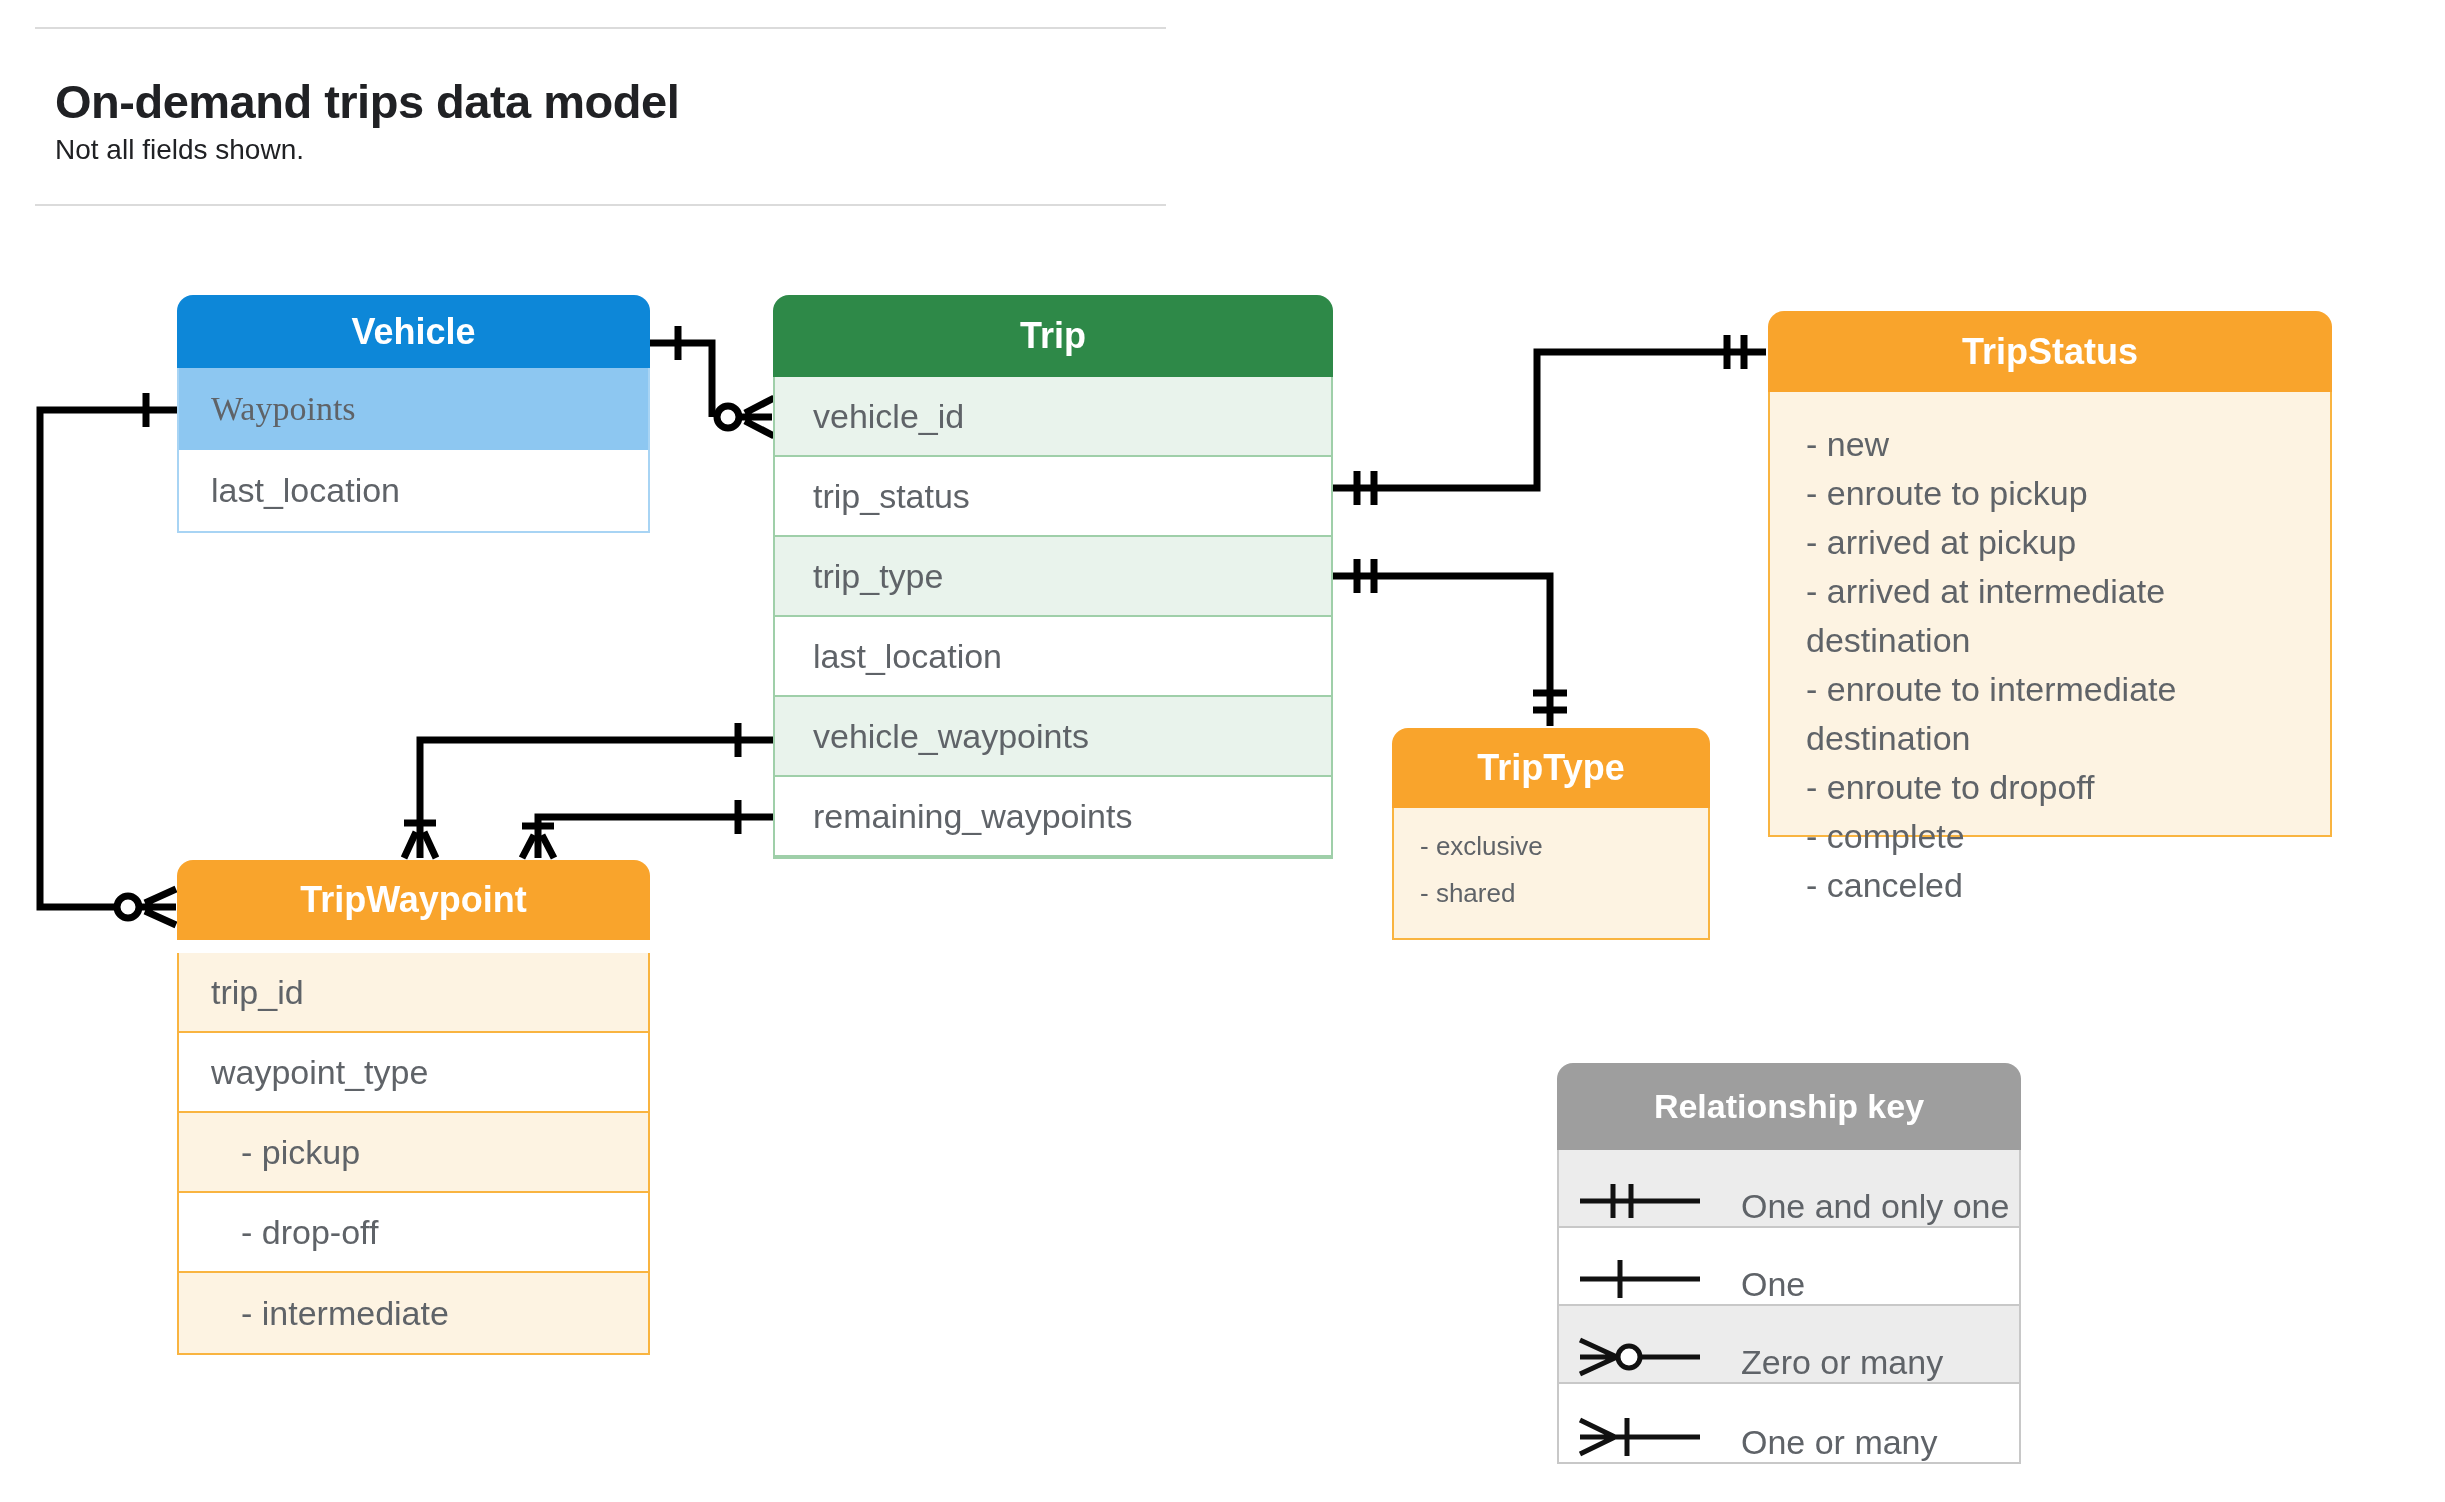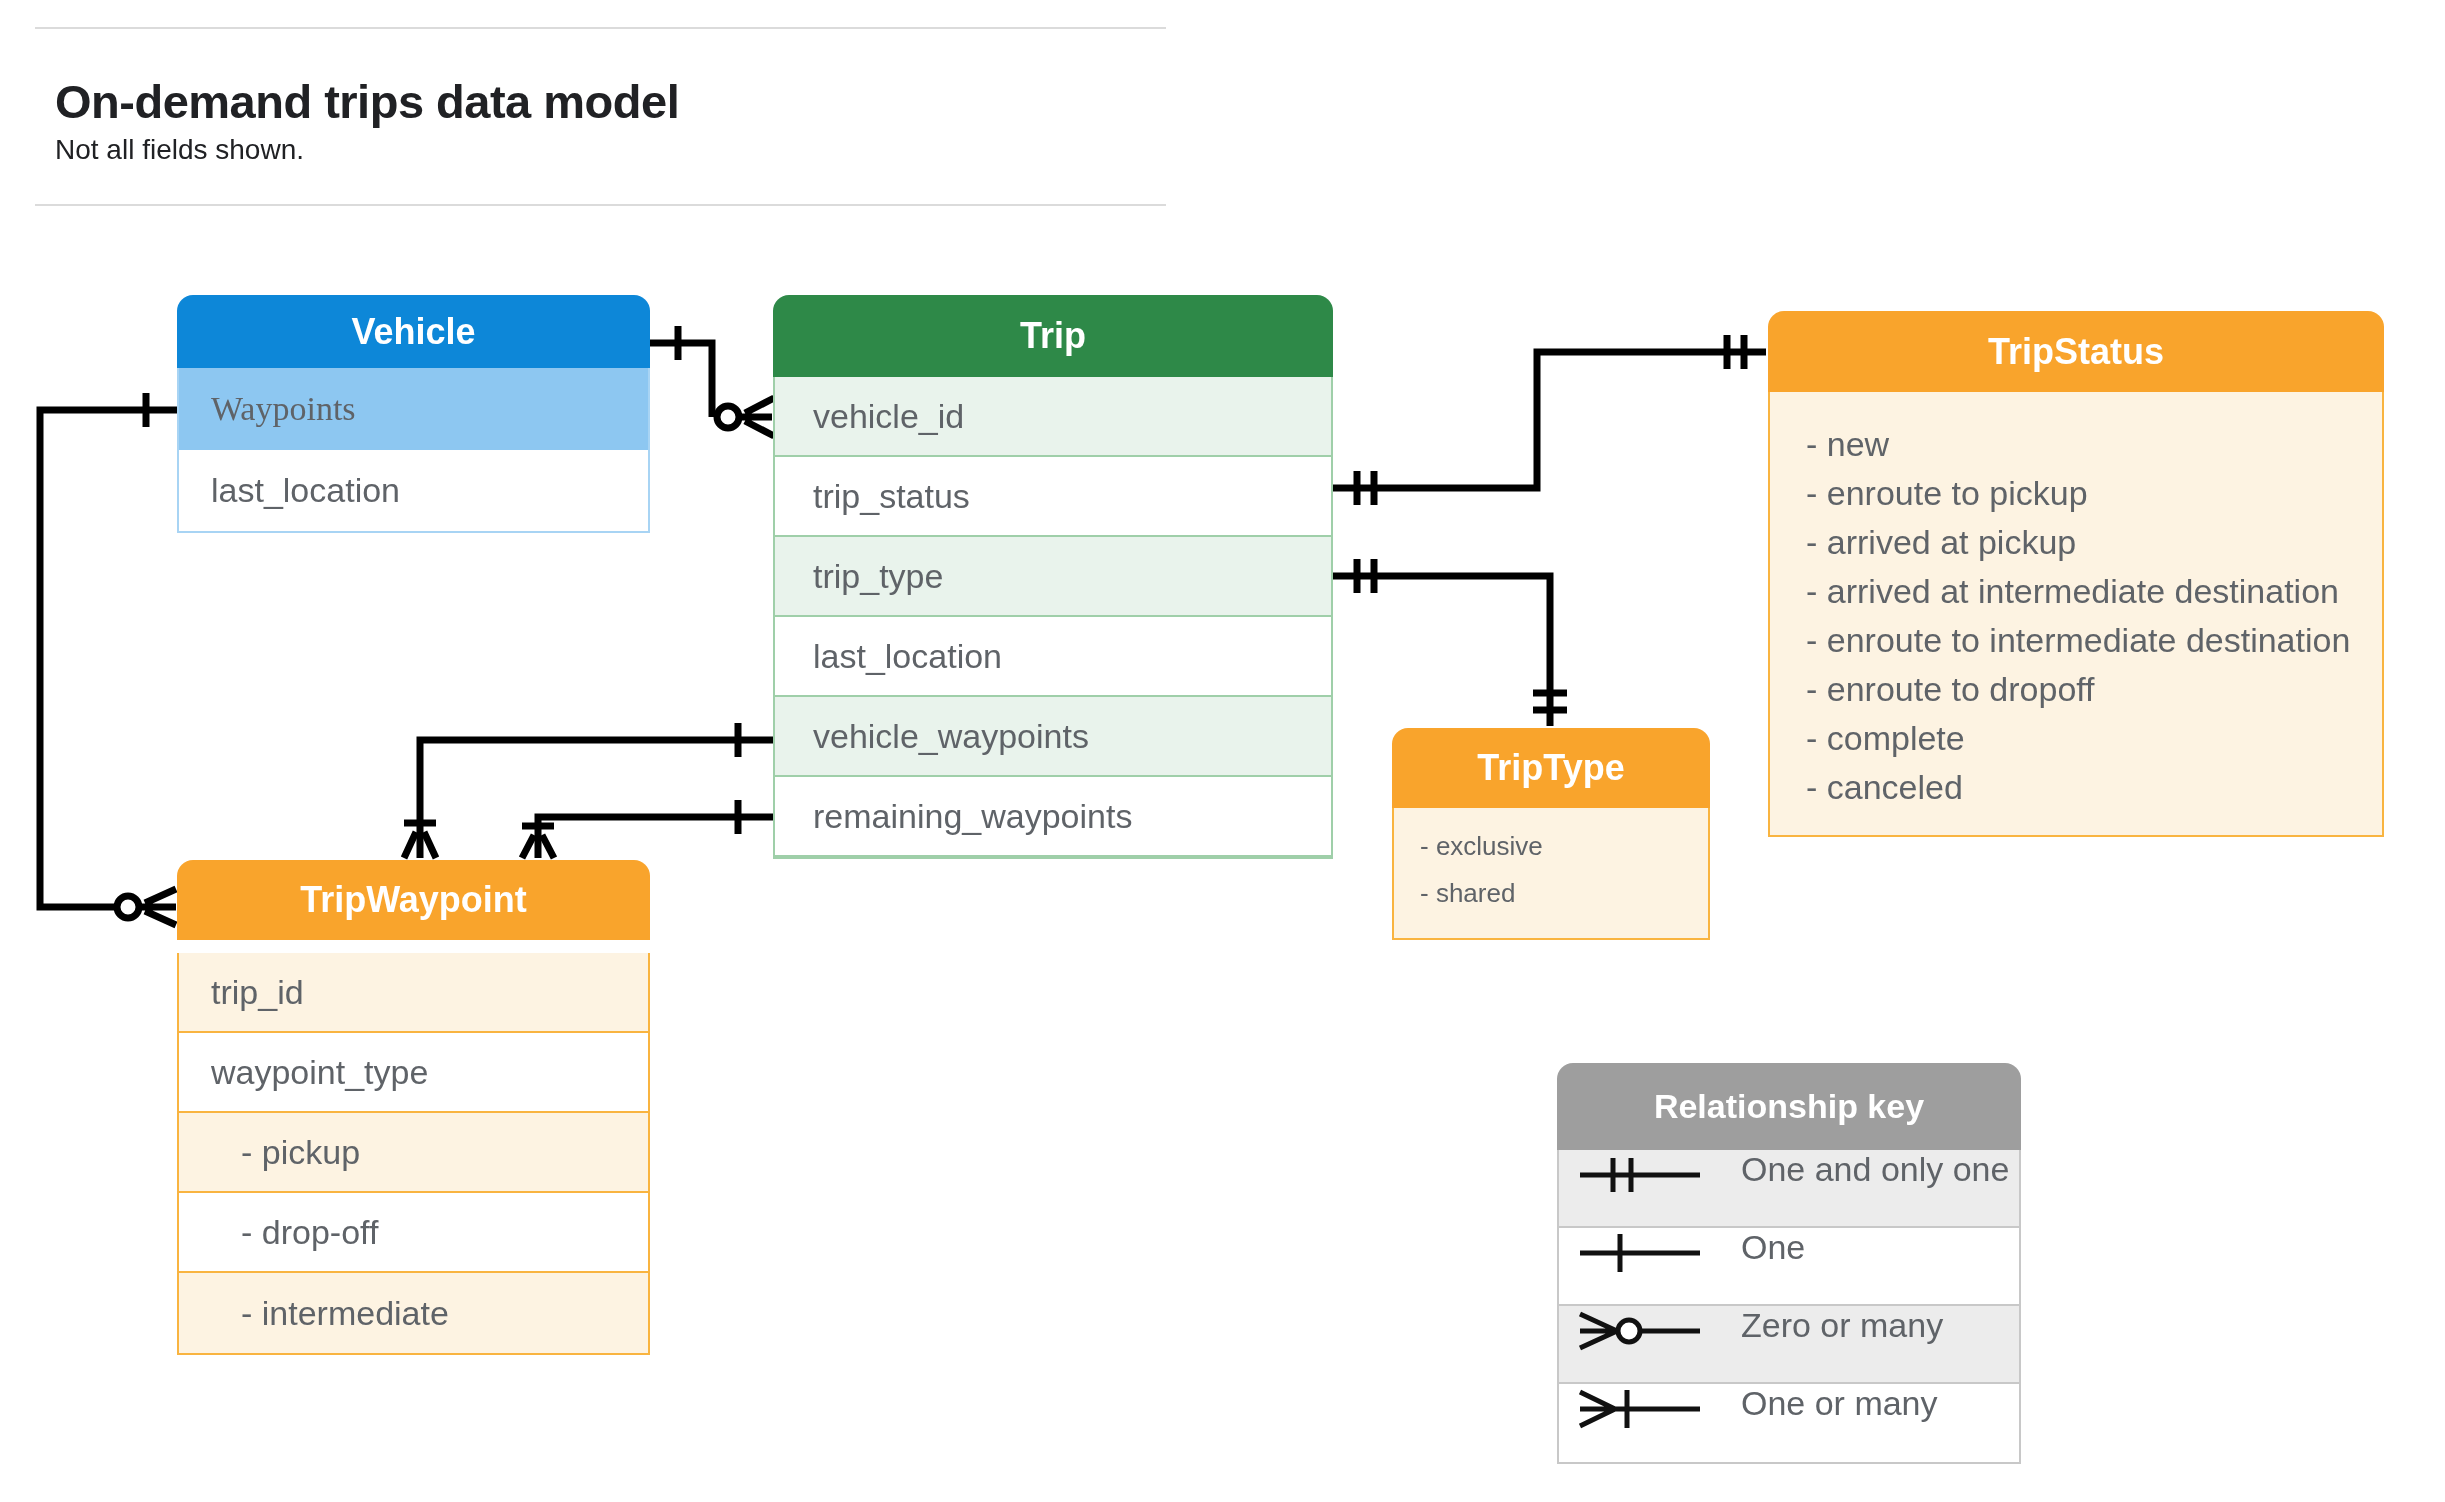--- a/index.html
+++ b/index.html
@@ -33,21 +33,21 @@
 
   
   .trip{left:773px;top:295px;width:560px;}
   .trip .ehead{height:82px;background:var(--green-header);}
   .trip .ebody{border-color:var(--green-border);background:#fff;}
   .trip .erow{height:80px;padding-left:38px;border-bottom:2px solid var(--green-border);}
   .trip .tint{background:var(--green-row);}
   .trip .row-route{height:160px;border-bottom:none;display:block;padding-top:34px;line-height:56px;}
 
   
-  .tripstatus{left:1768px;top:311px;width:616px;}
+  .tripstatus{left:1768px;top:311px;width:564px;}
   .tripstatus .ehead{height:81px;background:var(--orange-header);}
   .tripstatus .ebody{border-color:var(--orange-border);background:var(--orange-row);
         height:445px;padding:28px 0 0 36px;font-size:34px;color:var(--text);line-height:49px;}
 
   
   .triptype{left:1392px;top:728px;width:318px;}
   .triptype .ehead{height:80px;background:var(--orange-header);}
   .triptype .ebody{border-color:var(--orange-border);background:var(--orange-row);
         height:132px;padding:15px 0 0 26px;font-size:26px;color:var(--text);line-height:47px;}
 
@@ -57,21 +57,21 @@
   .tripwaypoint .ebody{border-color:var(--orange-border);background:#fff;margin-top:13px;}
   .tripwaypoint .erow{height:80px;border-bottom:2px solid var(--orange-border);}
   .tripwaypoint .erow:last-child{border-bottom:none;}
   .tripwaypoint .tint{background:var(--orange-row);}
   .tripwaypoint .indent{padding-left:62px;}
 
   
   .legend{position:absolute;left:1557px;top:1063px;width:464px;box-sizing:border-box;}
   .legend .ehead{height:87px;background:var(--gray-header);font-size:34px;}
   .legend .ebody{border-color:var(--gray-border);background:#fff;}
-  .legend .lrow{display:flex;align-items:flex-start;height:78px;border-bottom:2px solid var(--gray-border);
+  .legend .lrow{display:flex;align-items:flex-end;height:78px;border-bottom:2px solid var(--gray-border);
         padding-left:16px;box-sizing:border-box;}
   .legend .lrow:last-child{border-bottom:none;}
   .legend .lrow.tint{background:var(--gray-row);}
   .legend .llabel{font-size:34px;color:var(--text);margin-left:16px;}
   .lsym{flex:0 0 150px;height:50px;}
 
   .connectors{position:absolute;left:0;top:0;pointer-events:none;}
   .wire{stroke:var(--wire);stroke-width:7;fill:none;}
   .dot{stroke:var(--wire);stroke-width:7;fill:#fff;}
   .lwire{stroke:#111;stroke-width:5;fill:none;}

